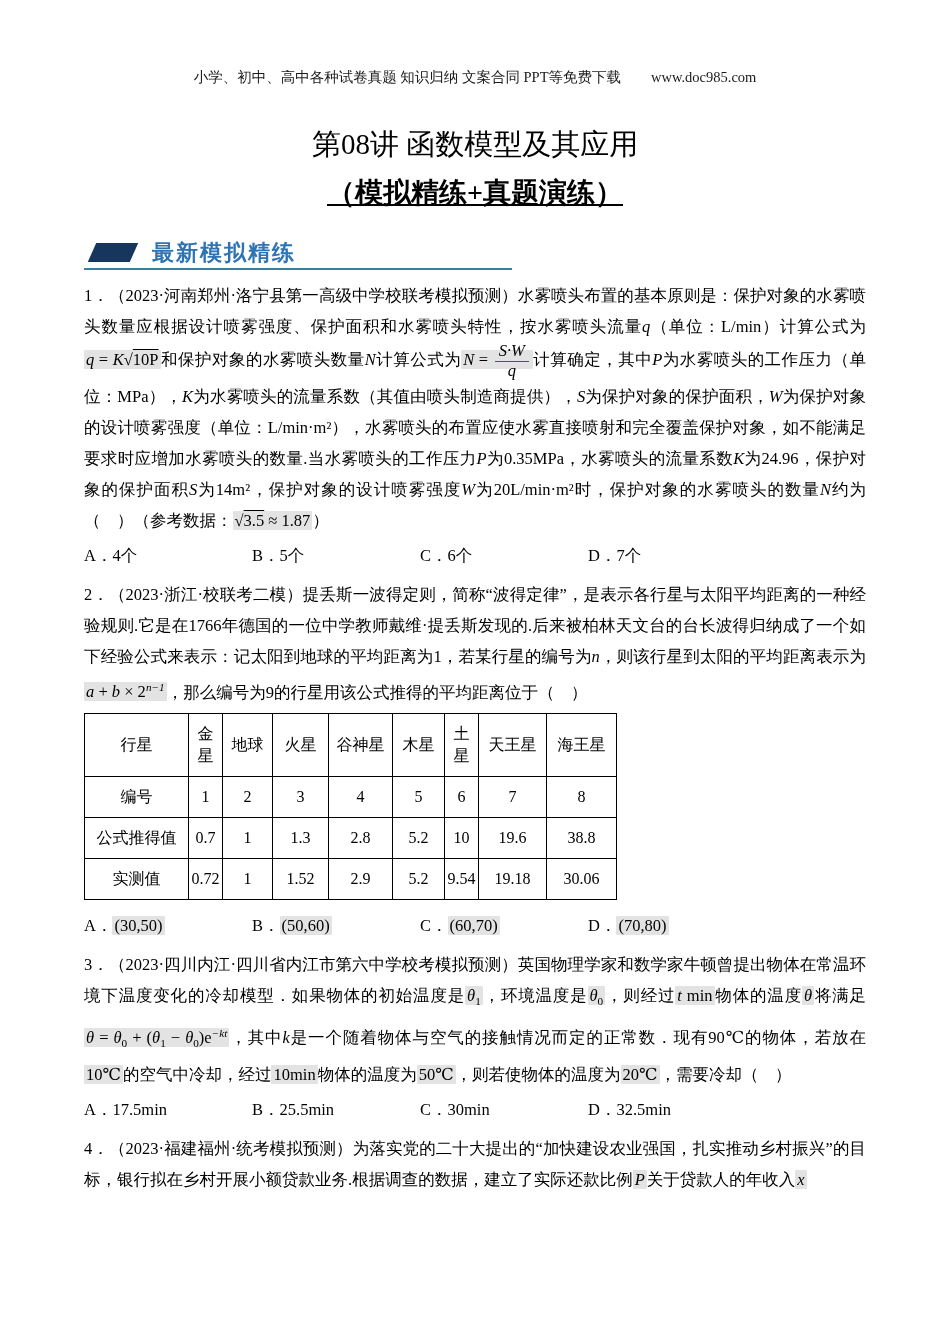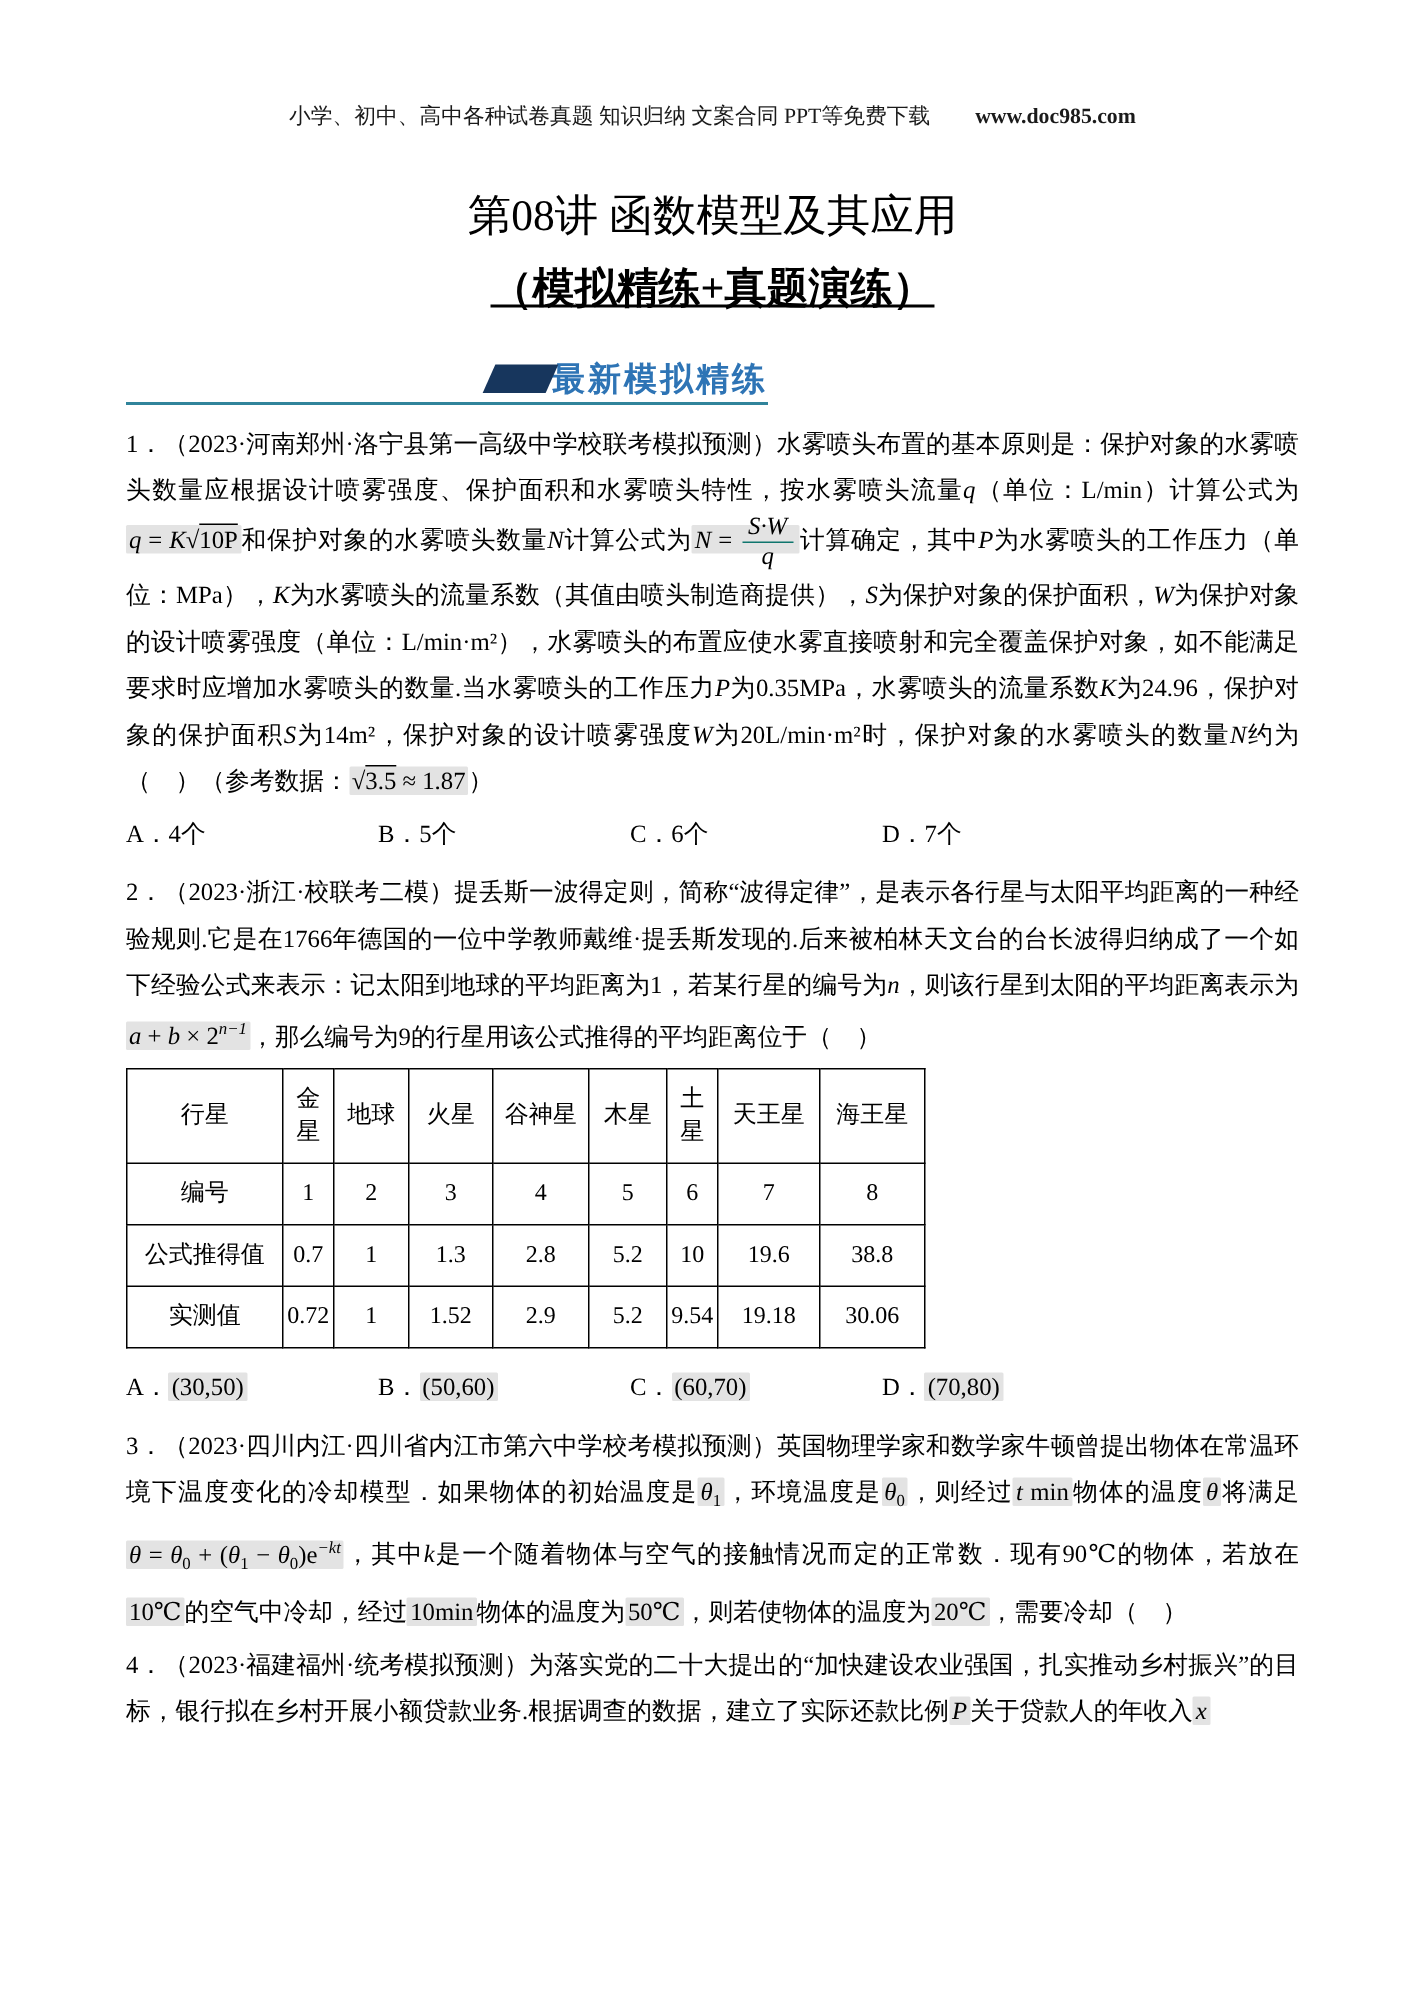--- a/index.html
+++ b/index.html
@@ -3,28 +3,28 @@
 <meta charset="utf-8">
 <style>
   * { margin:0; padding:0; box-sizing:border-box; }
   html,body { background:#ffffff; }
   .page {
     width:950px; height:1344px; background:#ffffff; position:relative;
     font-family:"Liberation Serif","DejaVu Serif",serif; color:#000;
     padding:68px 84px 0 84px; overflow:hidden;
   }
   .header { text-align:center; font-size:14.5px; color:#1a1a1a; margin-bottom:36px; white-space:nowrap; }
-  .header .site { margin-left:30px; font-weight:bold; }
+  .header .site { margin-left:30px; font-weight:normal; }
   .title { text-align:center; font-size:29px; font-weight:400; line-height:1.45; margin-bottom:8px; }
   .subtitle { text-align:center; font-size:28px; font-weight:700; line-height:1.45; margin-bottom:28px;text-decoration:underline; }
 
   .banner {
-    display:flex; align-items:center; gap:0; width:428px;
+    display:flex; align-items:center; gap:18px; width:428px;
     border-bottom:2px solid var(--banner-underline,#31849b);
-    padding-bottom:4px; margin-bottom:10px;justify-content:flex-end;
+    padding-bottom:4px; margin-bottom:10px;
   }
   .banner-shape {
     width:42px; height:19px; background:var(--banner-bar,#17365d);
     transform:skewX(-24deg); margin-left:8px; flex:0 0 auto;
   }
   .banner-label {
     color:var(--banner-text,#2e74b5); font-weight:700; font-size:22px;
     line-height:1; letter-spacing:2px;
   }
 
@@ -144,16 +144,22 @@
   </table>
 
   <div class="options">
     <span class="opt">A．<span class="math shaded"><span class="mr">(30,50)</span></span></span>
     <span class="opt">B．<span class="math shaded"><span class="mr">(50,60)</span></span></span>
     <span class="opt">C．<span class="math shaded"><span class="mr">(60,70)</span></span></span>
     <span class="opt">D．<span class="math shaded"><span class="mr">(70,80)</span></span></span>
   </div>
 
   <p class="para">3．（2023·四川内江·四川省内江市第六中学校考模拟预测）英国物理学家和数学家牛顿曾提出物体在常温环境下温度变化的冷却模型．如果物体的初始温度是<span class="math shaded"><span class="mi">θ</span><sub>1</sub></span>，环境温度是<span class="math shaded"><span class="mi">θ</span><sub>0</sub></span>，则经过<span class="math shaded"><span class="mi">t</span><span class="mr"> min</span></span>物体的温度<span class="math shaded"><span class="mi">θ</span></span>将满足<span class="math shaded"><span class="mi">θ</span><span class="mr"> = </span><span class="mi">θ</span><sub>0</sub><span class="mr"> + (</span><span class="mi">θ</span><sub>1</sub><span class="mr"> − </span><span class="mi">θ</span><sub>0</sub><span class="mr">)e</span><sup>−kt</sup></span>，其中<span class="math"><span class="mi">k</span></span>是一个随着物体与空气的接触情况而定的正常数．现有90℃的物体，若放在<span class="math shaded"><span class="mr">10℃</span></span>的空气中冷却，经过<span class="math shaded"><span class="mr">10min</span></span>物体的温度为<span class="math shaded"><span class="mr">50℃</span></span>，则若使物体的温度为<span class="math shaded"><span class="mr">20℃</span></span>，需要冷却（　）</p>
+  <div class="options">
+    <span class="opt">A．17.5min</span>
+    <span class="opt">B．25.5min</span>
+    <span class="opt">C．30min</span>
+    <span class="opt">D．32.5min</span>
+  </div>
 
   <p class="para">4．（2023·福建福州·统考模拟预测）为落实党的二十大提出的“加快建设农业强国，扎实推动乡村振兴”的目标，银行拟在乡村开展小额贷款业务.根据调查的数据，建立了实际还款比例<span class="math shaded"><span class="mi">P</span></span>关于贷款人的年收入<span class="math shaded"><span class="mi">x</span></span></p>
 
 </div>
 
 </body></html>

